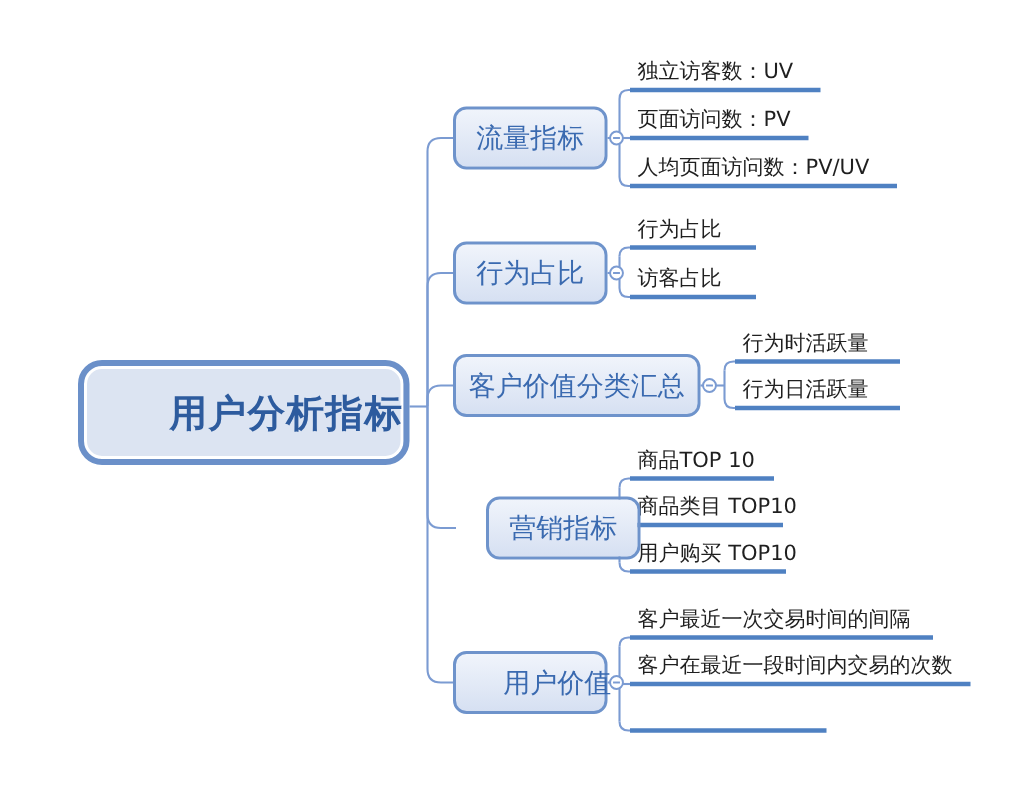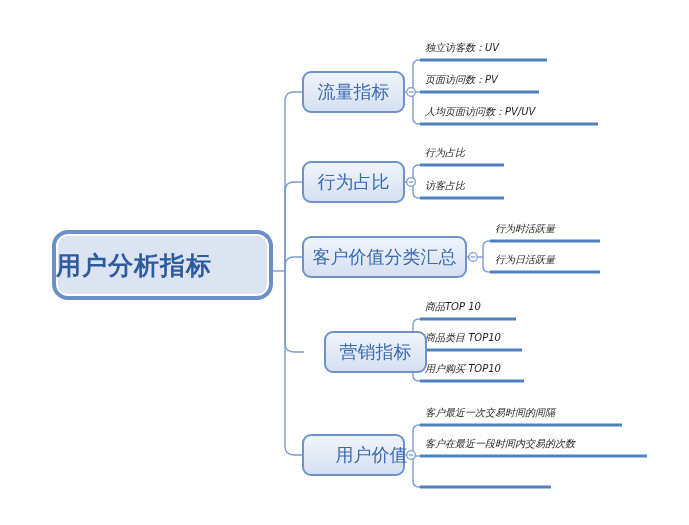--- a/index.html
+++ b/index.html
@@ -16,36 +16,36 @@
   }
   html,body{margin:0;padding:0;background:#ffffff;}
   body{font-family:"DejaVu Sans","Liberation Sans",sans-serif;}
   #stage{position:relative;width:689px;height:525px;background:#ffffff;overflow:hidden;}
   #connector-svg{position:absolute;left:0;top:0;width:689px;height:525px;}
   .connector-line{fill:none;stroke:var(--connector);stroke-width:1.4;}
   .leaf-underline{fill:none;stroke:var(--underline);stroke-width:3;}
   .collapse-circle{fill:#ffffff;stroke:var(--connector);stroke-width:1.3;}
   .collapse-minus{stroke:var(--connector);stroke-width:1.3;}
   .root-box{
-    position:absolute;left:52px;top:230px;width:221px;height:70px;
+    position:absolute;left:52px;top:240px;width:221px;height:70px;
     box-sizing:border-box;border:4px solid var(--root-border);border-radius:16px;
     background:var(--root-fill);box-shadow:inset 0 0 0 2px #ffffff;
-    display:flex;align-items:center;justify-content:flex-start;
+    display:flex;align-items:center;justify-content:flex-end;
   }
   .root-label{font-size:25px;font-weight:bold;color:var(--root-text);letter-spacing:1px;white-space:nowrap;}
   .branch-box{
     position:absolute;height:42px;box-sizing:border-box;
     border:2px solid var(--branch-border);border-radius:9px;
     background:linear-gradient(to bottom,var(--branch-fill-top),var(--branch-fill-bottom));
     display:flex;align-items:center;justify-content:center;
   }
   .branch-label{font-size:18px;color:var(--branch-text);white-space:nowrap;text-align:right;}
   .leaf-topic{
-    position:absolute;font-size:10px;color:var(--leaf-text);
-    white-space:nowrap;line-height:18px;font-style:italic;
+    position:absolute;font-size:14px;color:var(--leaf-text);
+    white-space:nowrap;line-height:18px;
   }
 </style>
 </head>
 <body>
 
 <div id="stage">
   <svg id="connector-svg">
       <path d="M273,271 H285" class="connector-line"></path>
       <path d="M285,271 V101 Q285,92 294,92 H304" class="connector-line"></path>
       <path d="M405,92 H413" class="connector-line"></path>

